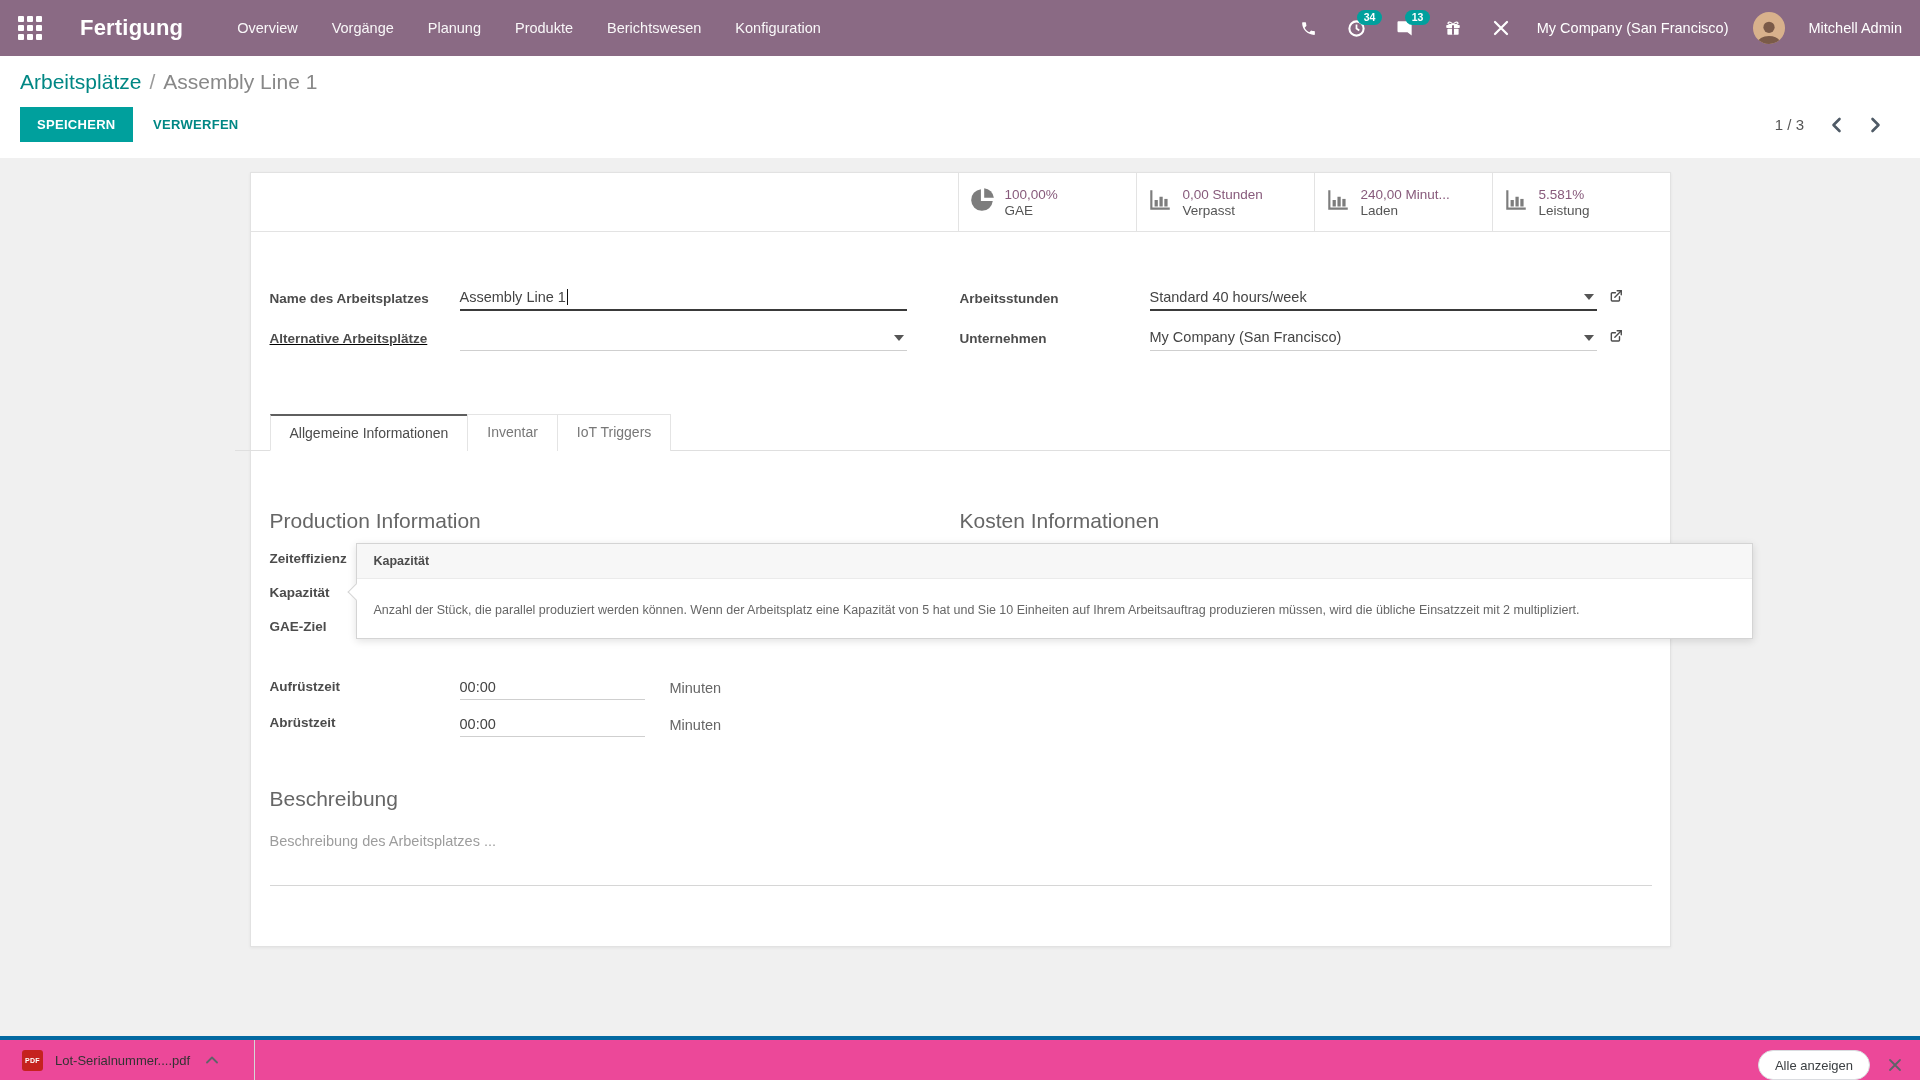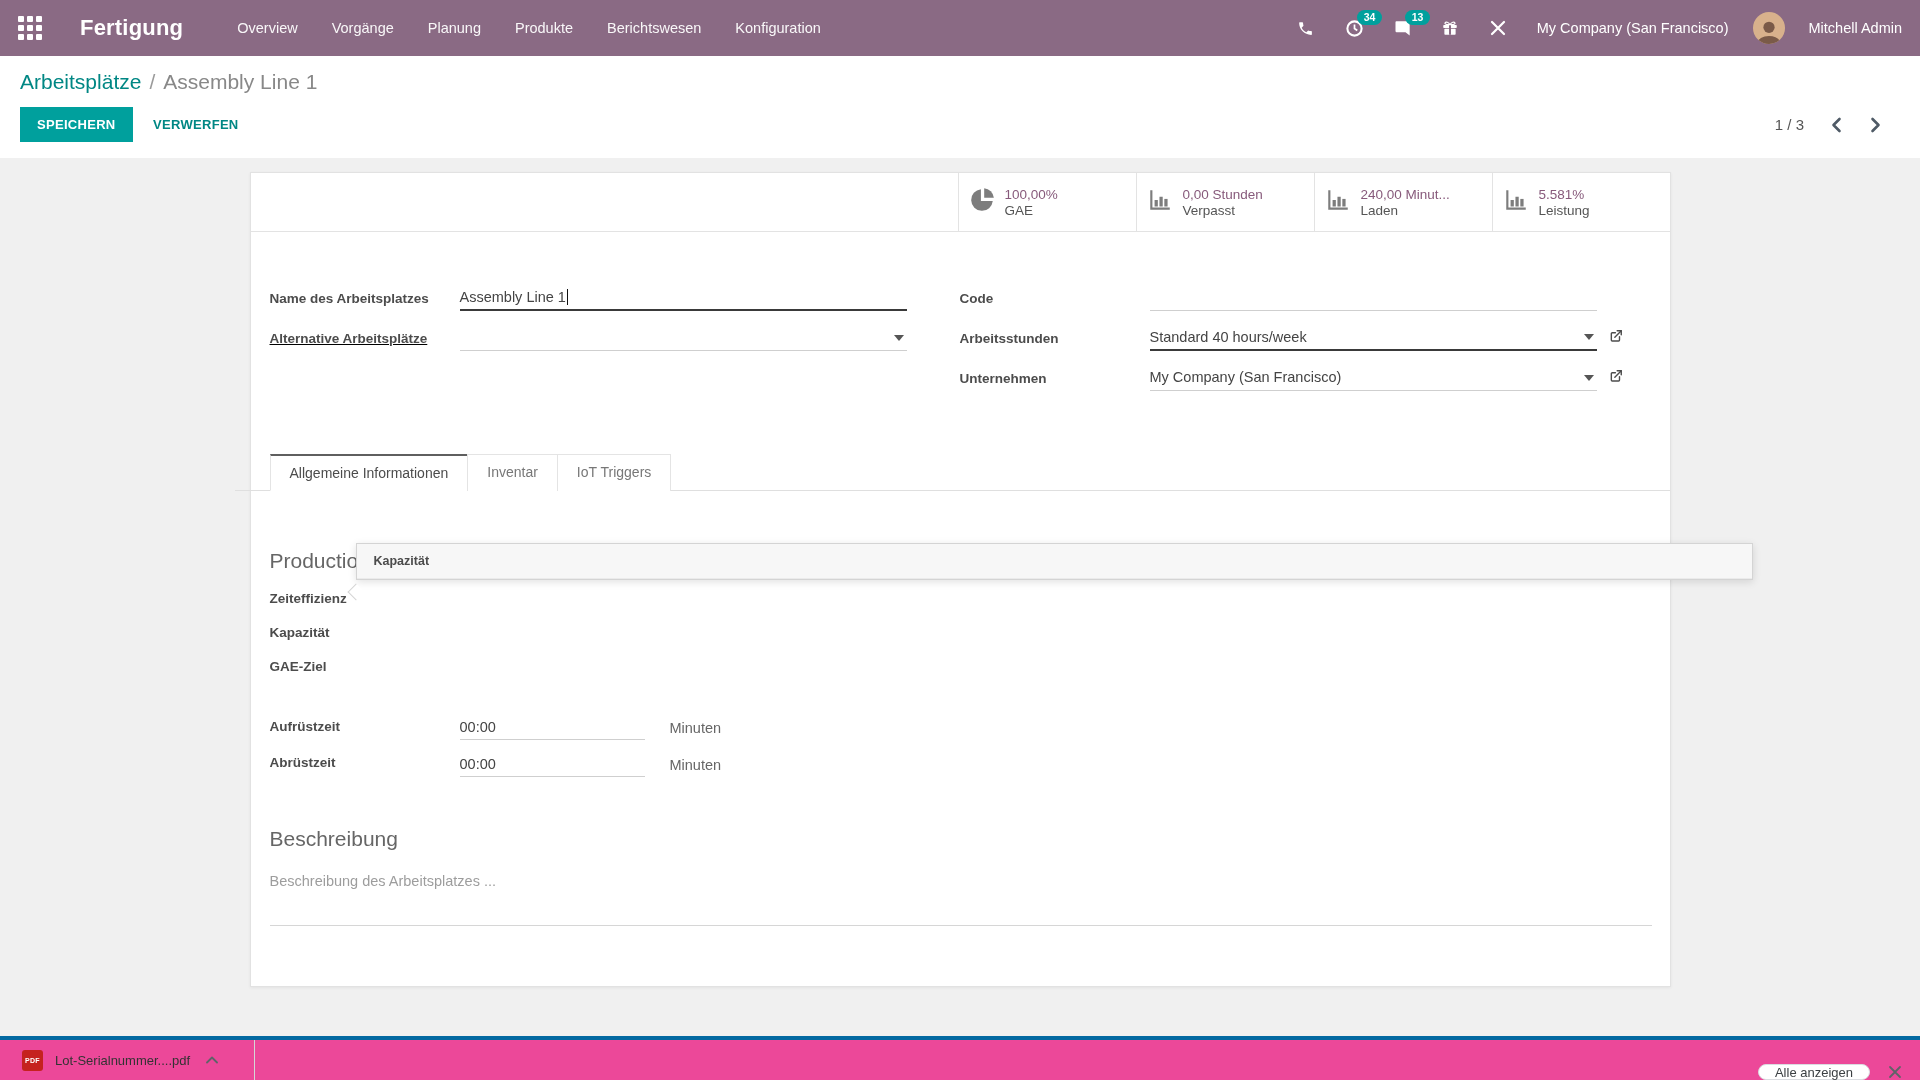--- a/index.html
+++ b/index.html
@@ -11,21 +11,21 @@
     display:flex; align-items:center; justify-content:space-between; padding:0 18px; }
   .nav-left { display:flex; align-items:center; gap:26px; }
   .apps-grid { display:grid; grid-template-columns:repeat(3,6px); grid-template-rows:repeat(3,6px);
     gap:3px; cursor:pointer; margin-right:12px; }
   .apps-grid span { background:#fff; width:6px; height:6px; border-radius:1px; }
   .app-name { font-size:22px; font-weight:bold; letter-spacing:.2px; margin-right:28px; }
   .topnav { display:flex; gap:34px; font-size:14.5px; }
   .topnav div { cursor:pointer; opacity:.95; }
   .nav-right { display:flex; align-items:center; gap:24px; font-size:14.5px; }
   .icon-btn { position:relative; width:24px; height:24px; display:flex; align-items:center;
-    cursor:pointer; }
+    justify-content:center; cursor:pointer; }
   .badge { position:absolute; top:-6px; left:12px; background:var(--accent,#00a09d); color:#fff;
     font-size:10.5px; font-weight:bold; border-radius:9px; padding:2px 7px; line-height:1; }
   .avatar { width:32px; height:32px; border-radius:50%; background:#d8b18c; overflow:hidden;
     display:flex; align-items:flex-end; justify-content:center; cursor:pointer; }
   .company-name, .user-name { cursor:pointer; white-space:nowrap; }
 
   
   .control-panel { background:#fff; padding:14px 20px 16px; }
   .breadcrumb { font-size:21px; color:#888; }
   .bc-link { color:#008784; cursor:pointer; }
@@ -105,21 +105,21 @@
     border-top:4px solid #0369a1; display:flex; align-items:flex-end; justify-content:space-between; }
   .dl-left { display:flex; align-items:center; height:100%; }
   .dl-chip { display:flex; align-items:center; gap:12px; padding:0 18px 0 22px; cursor:pointer; }
   .pdf-icon { width:21px; height:21px; background:#c5221f; border-radius:3px; color:#fff;
     font-size:7px; font-weight:bold; display:flex; align-items:center; justify-content:center;
     letter-spacing:.3px; }
   .dl-name { font-size:13px; color:#333; }
   .dl-caret { color:#5f6368; display:flex; padding:0 4px; cursor:pointer; }
   .dl-sep { width:1px; height:100%; background:#d6d6d6; margin-left:14px; }
   .dl-right { display:flex; align-items:center; gap:18px; padding-right:18px; }
-  .btn-showall { border:1px solid #dadce0; background:#fff; border-radius:15px; height:16px;
+  .btn-showall { border:1px solid #dadce0; background:#fff; border-radius:15px; height:30px;
     padding:0 16px; font-size:13px; color:#3c4043; cursor:pointer; font-family:inherit; }
   .dl-close { color:#5f6368; display:flex; cursor:pointer; }
 </style>
 </head>
 <body>
 
 <header class="topbar">
   <div class="nav-left">
     <div class="apps-grid">
       <span></span>
@@ -272,24 +272,20 @@
           <div class="flabel">Name des Arbeitsplatzes</div>
           <div class="ffield focused"><span>Assembly Line 1</span><span class="cursor"></span></div>
         </div>
         <div class="frow" style="margin-top:10px;text-decoration:underline;">
           <div class="flabel">Alternative Arbeitsplätze</div>
           <div class="ffield"><span></span><span class="caret"></span></div>
         </div>
       </div>
       <div class="fcol">
         <div class="frow">
-          <div class="flabel">Code</div>
-          <div class="ffield"><span></span></div>
-        </div>
-        <div class="frow">
           <div class="flabel">Arbeitsstunden</div>
           <div class="ffield required"><span>Standard 40 hours/week</span><span class="caret"></span></div>
           <span class="extlink">
             <svg width="14" height="14" viewBox="0 0 24 24" fill="none" stroke="#4c4c4c" stroke-width="2.4" stroke-linecap="round" stroke-linejoin="round">
                 <path d="M18 13v6a1.5 1.5 0 0 1-1.5 1.5h-11A1.5 1.5 0 0 1 4 19V8a1.5 1.5 0 0 1 1.5-1.5H11"></path>
                 <path d="M14 3h7v7"></path>
                 <path d="M10 14L21 3"></path>
               </svg>
           </span>
         </div>
@@ -342,20 +338,21 @@
       <div class="desc-block">
         <div class="sec-title">Beschreibung</div>
         <div class="desc-placeholder">Beschreibung des Arbeitsplatzes ...</div>
         <hr class="desc-sep">
       </div>
     </div>
 
     <div class="popover">
       <div class="pop-arrow"></div>
       <div class="pop-head">Kapazität</div>
+      <div class="pop-body">Anzahl der Stück, die parallel produziert werden können. Wenn der Arbeitsplatz eine Kapazität von 5 hat und Sie 10 Einheiten auf Ihrem Arbeitsauftrag produzieren müssen, wird die übliche Einsatzzeit mit 2 multipliziert.</div>
     </div>
 
   </div>
 </main>
 
 <footer class="download-bar">
   <div class="dl-left">
     <div class="dl-chip">
       <span class="pdf-icon">PDF</span>
       <span class="dl-name">Lot-Serialnummer....pdf</span>

